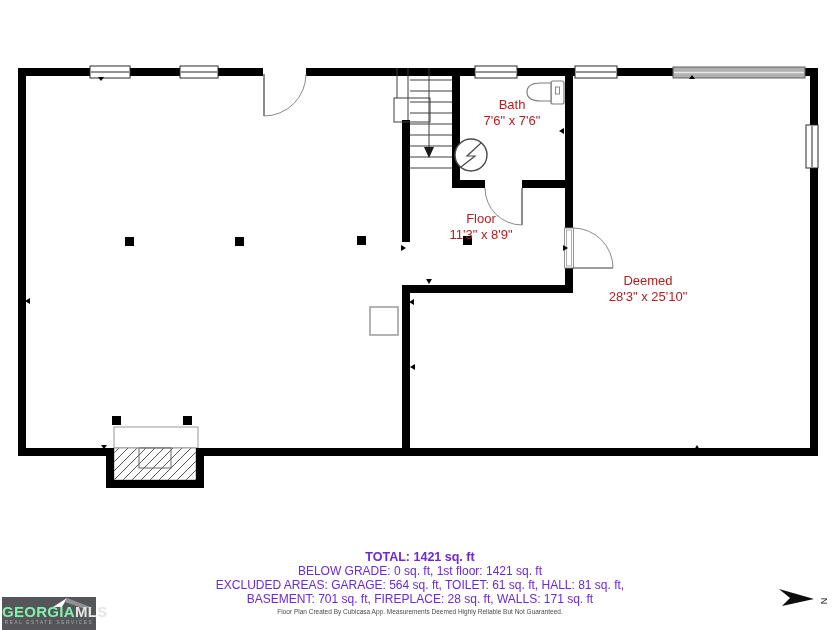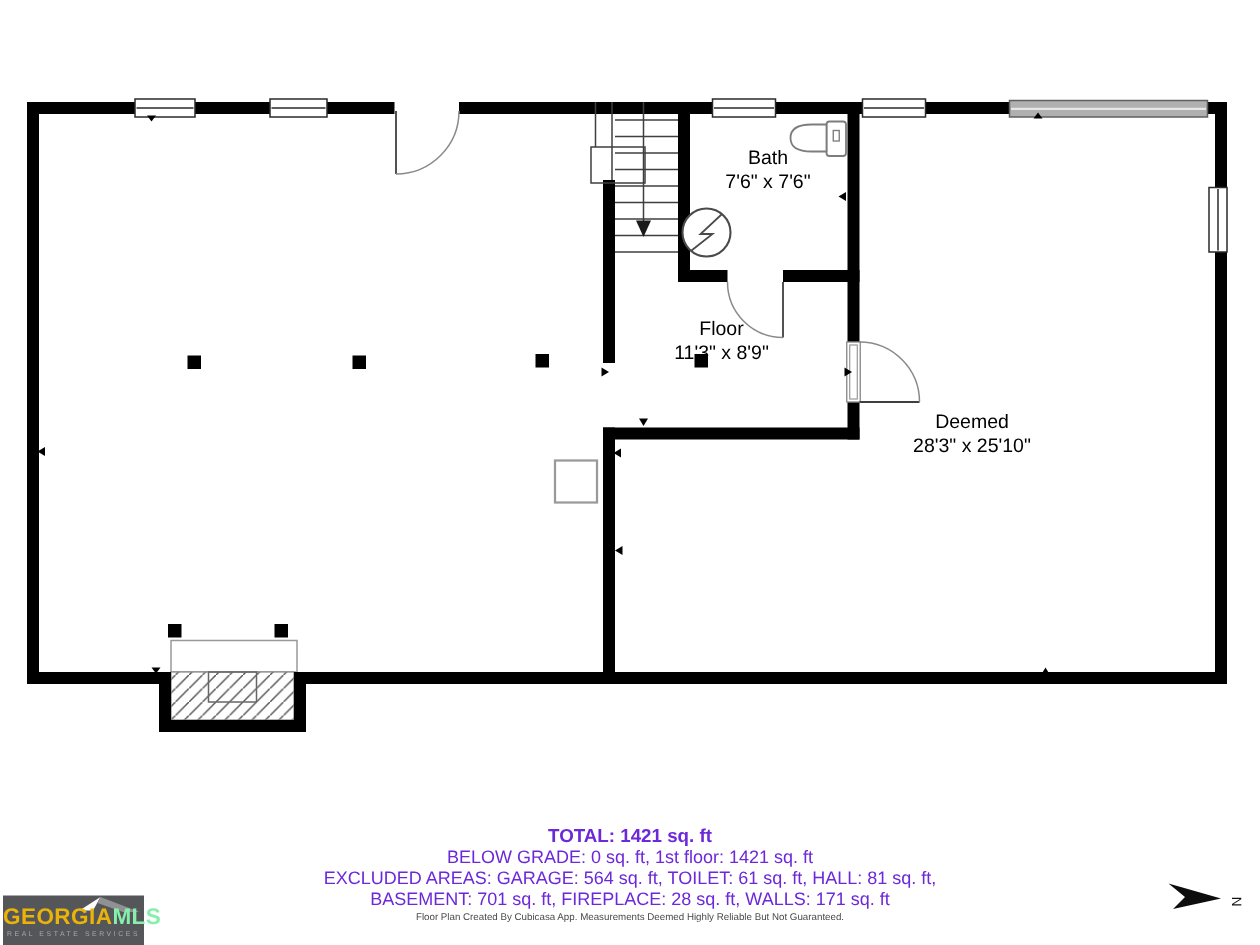--- a/index.html
+++ b/index.html
@@ -1,33 +1,33 @@
 <!DOCTYPE html>
 <html><head>
 <meta charset="utf-8">
 <style>
   html,body{margin:0;padding:0;background:#ffffff;}
   .canvas{position:relative;width:840px;height:630px;background:#ffffff;
           font-family:"Liberation Sans",sans-serif;overflow:hidden;}
   .plan-svg{position:absolute;left:0;top:0;}
   .room-label{position:absolute;transform:translate(-50%,-50%);text-align:center;
-              color:#000000;font-size:13px;line-height:16px;white-space:nowrap;}
+              color:#b91c1c;font-size:13px;line-height:16px;white-space:nowrap;}
   .room-name{display:block;}
   .room-dims{display:block;}
   .summary{position:absolute;left:0;top:550px;width:840px;text-align:center;
            color:#6d28d9;font-size:12px;line-height:14px;}
   .summary .total{font-weight:bold;font-size:12.5px;}
   .disclaimer{position:absolute;left:0;top:608px;width:840px;text-align:center;
               color:#4a4a4a;font-size:6.5px;}
   .logo{position:absolute;left:2px;top:597px;width:94px;height:33px;background:#55565a;}
   .logo-roof{position:absolute;right:3px;top:1px;}
   .logo-line1{position:absolute;left:0;top:7px;width:100%;text-align:center;
               font-weight:bold;font-size:15px;letter-spacing:0.3px;line-height:15px;}
-  .logo-brand{color:#eab308;}
-  .logo-brand-suffix{color:#86efac;}
+  .logo-brand{color:#86efac;}
+  .logo-brand-suffix{color:#e5e5e5;}
   .logo-line2{position:absolute;left:0;top:23px;width:100%;text-align:center;
               font-size:4.6px;letter-spacing:1.7px;color:#a7a9ab;}
 </style>
 </head>
 <body>
 
 <div class="canvas">
 
   <svg class="plan-svg" width="840" height="630" viewBox="0 0 840 630">
     <defs>

